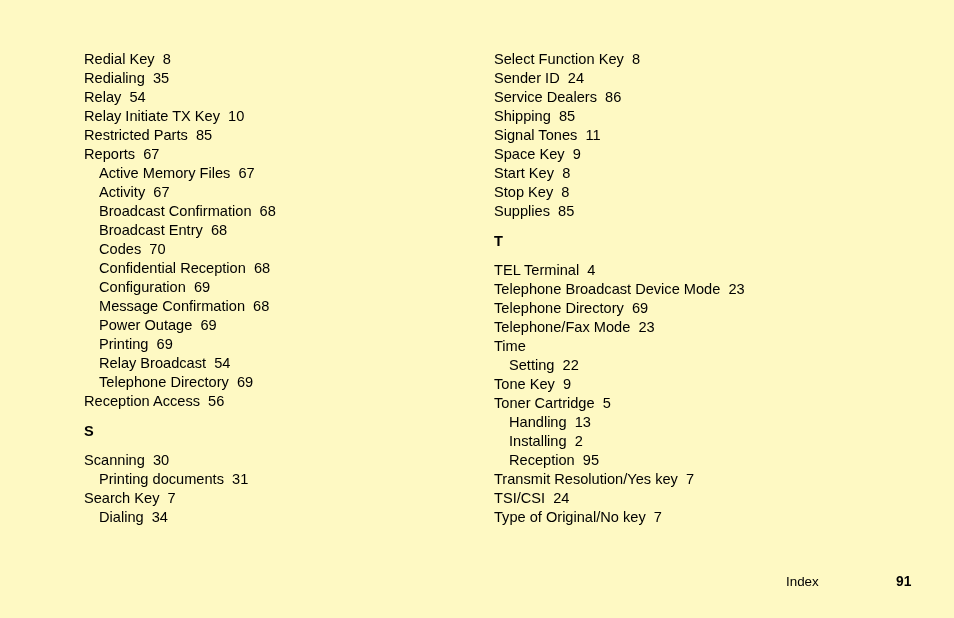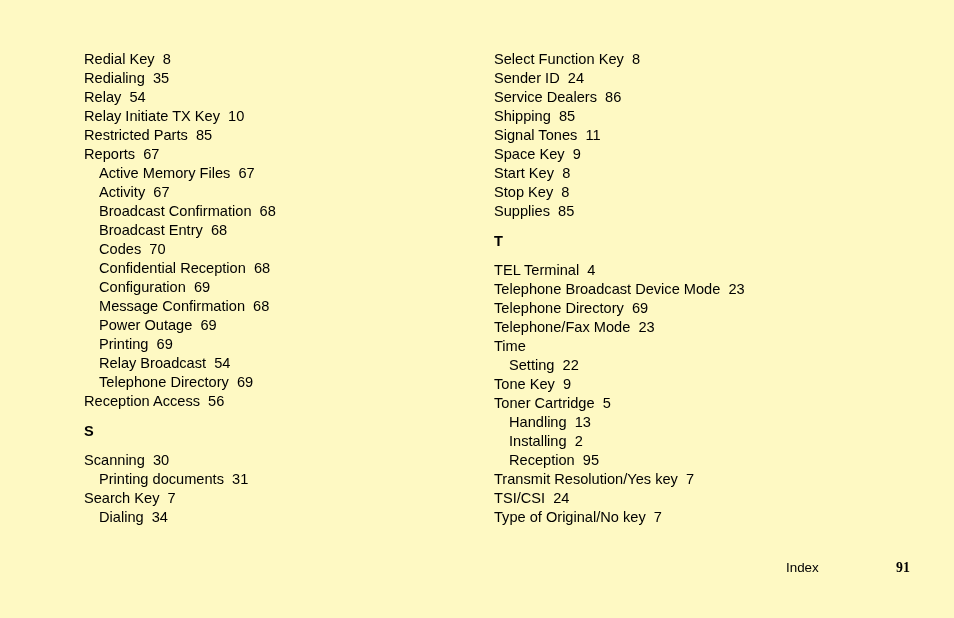--- a/index.html
+++ b/index.html
@@ -51,41 +51,40 @@
     line-height: 19px;
     margin-top: 11px;
     margin-bottom: 10px;
     color: #000000;
   }
   .section-heading:first-child { margin-top: 0; }
 
   #footer {
     position: absolute;
     left: 0;
-    top: 558px;
+    top: 572px;
     width: 954px;
     height: 24px;
   }
   .footer-label {
     position: absolute;
     left: 786px;
     top: 0;
     font-size: 13.4px;
     line-height: 20px;
     color: #000000;
   }
   .footer-page {
     position: absolute;
     left: 896px;
     top: 0;
     font-size: 13.8px;
     font-weight: bold;
     line-height: 20px;
     color: #000000;
-    font-family: Liberation Serif, serif;
   }
 </style>
 </head>
 <body>
 
 <div id="page">
 
   <div class="column" id="column-left">
       <ul class="index-list">
         <li class="index-entry level-1"><span class="entry-term">Redial Key</span><span class="entry-page">  8</span></li>

